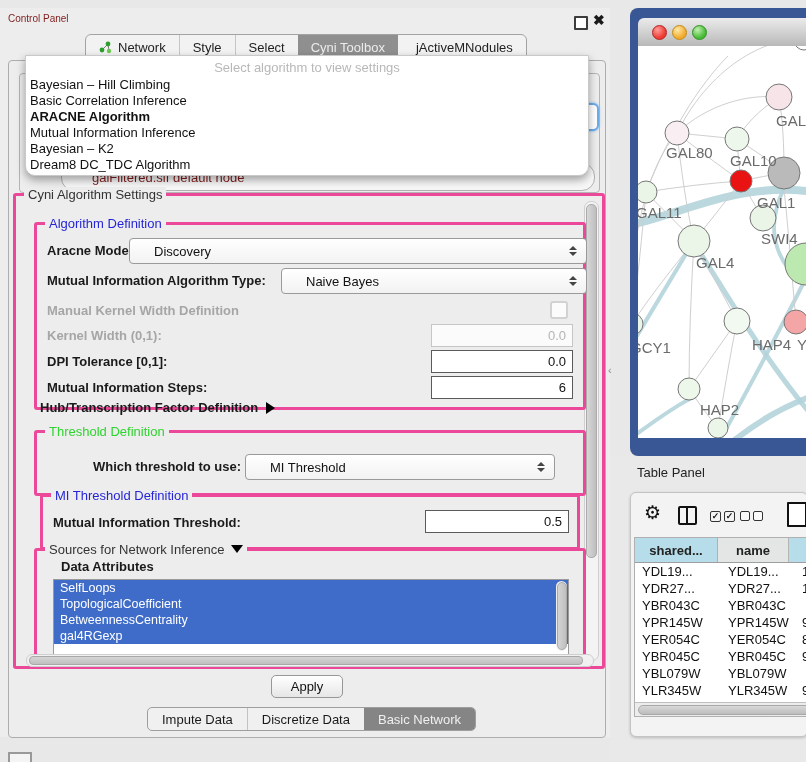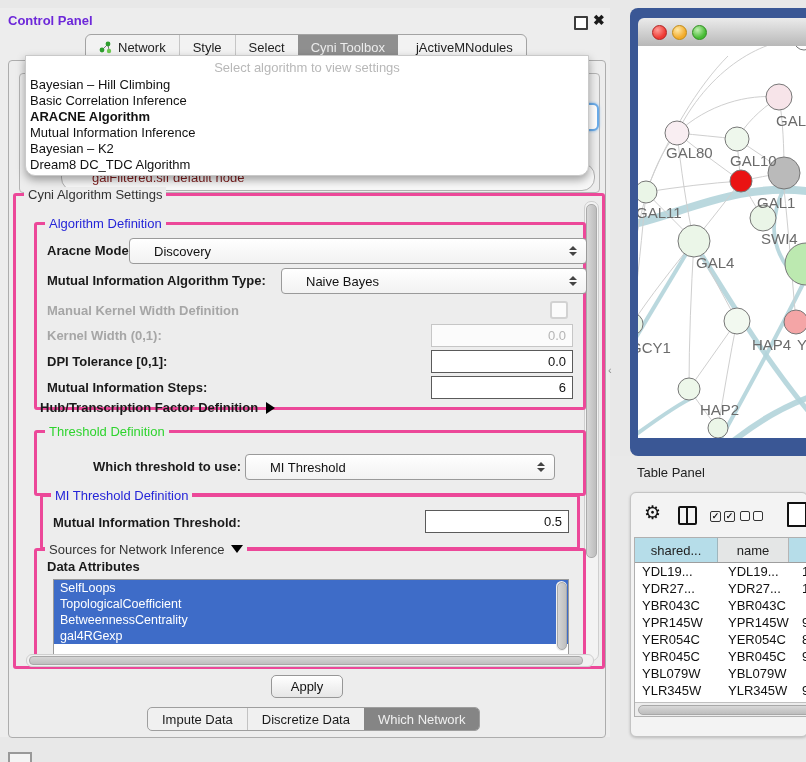--- a/index.html
+++ b/index.html
@@ -2,21 +2,21 @@
 <html><head>
 <meta charset="utf-8">
 <style>
   html,body{margin:0;padding:0;background:#e8e8e8;}
   .app{position:relative;width:806px;height:762px;background:#e8e8e8;overflow:hidden;
        font-family:"Liberation Sans",sans-serif;color:#1a1a1a;}
 
   
   .control-panel{position:absolute;left:0;top:8px;width:610px;height:729px;background:#ededed;}
   .cp-titlebar{position:absolute;left:0;top:0;width:100%;height:26px;}
-  .cp-title{position:absolute;left:8px;top:5px;font-size:13px;color:#6d28d9;font-weight:bold;}
+  .cp-title{position:absolute;left:8px;top:5px;font-size:10px;color:#7f1d1d;}
   .float-icon{position:absolute;left:574px;top:8px;width:10px;height:10px;border:2px solid #3c3c3c;border-radius:1px;background:#fff;}
   .close-icon{position:absolute;left:593px;top:4px;font-size:14px;font-weight:bold;color:#1a1a1a;}
 
   .tabbar{position:absolute;left:85px;top:26px;height:25px;display:flex;align-items:stretch;
           border:1px solid #a3a3a3;border-radius:6px;background:#f2f2f2;overflow:hidden;}
   .tab{display:flex;align-items:center;padding:0 13px;font-size:13px;color:#222;border-left:1px solid #c6c6c6;}
   .tab:first-child{border-left:none;}
   .tab.active{background:#8f8f8f;color:#ececec;border-left:none;}
   .tab.active + .tab{border-left:none;padding-left:18px;}
   .net-icon{display:inline-block;width:13px;height:13px;margin-right:6px;}
@@ -67,21 +67,21 @@
 
   .hub-row{position:absolute;left:24px;top:204px;font-size:13px;font-weight:bold;color:#1a1a1a;}
   .tri-right{display:inline-block;width:0;height:0;border-top:6px solid transparent;border-bottom:6px solid transparent;
              border-left:9px solid #000;margin-left:8px;vertical-align:-2px;}
   .tri-down{display:inline-block;width:0;height:0;border-left:6px solid transparent;border-right:6px solid transparent;
             border-top:8px solid #000;margin-left:6px;vertical-align:1px;}
 
   .thr-group{left:18px;top:234px;width:546px;height:60px;}
   .mit-group{left:24px;top:298px;width:534px;height:50px;}
   .src-group{left:18px;top:352px;width:546px;height:104px;}
-  .attr-title{position:absolute;left:10px;top:8px;font-size:13px;font-weight:bold;}
+  .attr-title{position:absolute;left:24px;top:8px;font-size:13px;font-weight:bold;}
   .attr-list{position:absolute;left:16px;top:28px;width:514px;height:74px;background:#fff;border:1px solid #9a9a9a;overflow:hidden;}
   .attr-item{height:16px;line-height:16px;font-size:12.5px;color:#fff;background:#3e6cc8;padding-left:6px;}
   .list-vscroll{position:absolute;right:1px;top:1px;width:11px;height:70px;background:#f0f0f0;border-radius:6px;}
   .list-vthumb{position:absolute;left:1px;top:1px;width:8px;height:66px;background:linear-gradient(90deg,#d5d5d5,#bfbfbf);
                border:1px solid #aaa;border-radius:5px;}
   .hscroll{position:absolute;left:10px;top:458px;width:566px;height:11px;background:#f1f1f1;
            border:1px solid #cfcfcf;border-radius:6px;}
   .hthumb{position:absolute;left:2px;top:1px;width:552px;height:7px;background:linear-gradient(#d6d6d6,#bebebe);
           border:1px solid #a8a8a8;border-radius:4px;}
 
@@ -114,21 +114,21 @@
   .gear-icon{position:absolute;left:13px;top:8px;font-size:19px;color:#111;}
   .cols-icon{position:absolute;left:47px;top:13px;width:15px;height:15px;border:2px solid #111;border-radius:2px;}
   .cols-icon:before{content:"";position:absolute;left:6px;top:0;width:2px;height:15px;background:#111;}
   .chk-pair,.box-pair{position:absolute;top:18px;display:flex;gap:3px;}
   .chk-pair{left:79px;}
   .box-pair{left:109px;}
   .chk{width:9px;height:9px;border:1.5px solid #333;border-radius:2px;font-size:9px;line-height:9px;font-weight:bold;color:#111;text-align:center;}
   .box{width:8px;height:8px;border:1.5px solid #333;border-radius:2px;background:#fafafa;}
   .doc-icon{position:absolute;left:156px;top:9px;width:16px;height:21px;border:2px solid #111;border-radius:1px;background:#fff;}
   .tp-table{position:absolute;left:3px;top:44px;width:172px;height:178px;border:1px solid #b0b0b0;background:#fff;overflow:hidden;}
-  .tp-headrow{display:flex;height:24px;border-bottom:1px solid #9e9e9e;}
+  .tp-headrow{display:flex;height:24px;border-bottom:1px solid #9e9e9e;font-weight:bold;}
   .hcell{font-size:13px;color:#222;display:flex;align-items:center;justify-content:center;
          border-right:1px solid #9fb6bd;flex:none;}
   .hcell.hl{background:#b6dde9;}
   .hcell.plain{background:#e4e6e6;border-right:1px solid #b5b5b5;}
   .trow{display:flex;height:17px;align-items:center;}
   .tcell{font-size:13px;color:#111;flex:none;white-space:nowrap;overflow:hidden;}
   .tp-hscroll{position:absolute;left:0;right:0;bottom:0;height:13px;background:#ececec;border-top:1px solid #c0c0c0;}
   .hthumb2{position:absolute;left:3px;top:2px;width:180px;height:8px;border-radius:5px;
            background:linear-gradient(#d8d8d8,#bdbdbd);border:1px solid #a8a8a8;}
 </style>
@@ -270,21 +270,21 @@
         <div class="hscroll">
             <div class="hthumb"></div>
           </div>
       </div>
 
       <button class="apply">Apply</button>
 
       <div class="bottom-tabs">
           <div class="btab">Impute Data</div>
           <div class="btab">Discretize Data</div>
-          <div class="btab active">Which Network</div>
+          <div class="btab active">Basic Network</div>
         </div>
     </div>
   </section>
 
   <div class="mini-sq"></div>
   <div class="split-arrow">‹</div>
 
   <section class="net-window">
     <div class="net-titlebar">
       <span class="tl red"></span>

